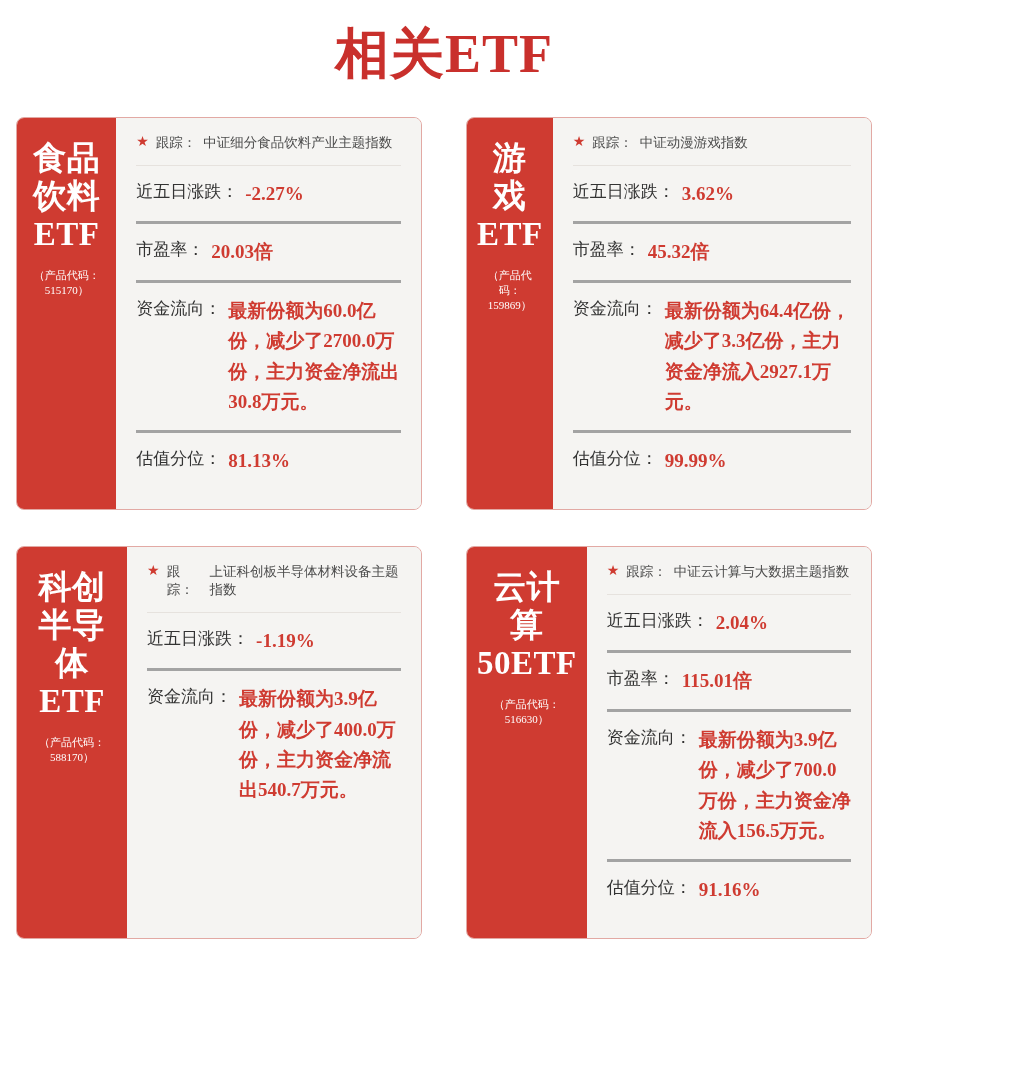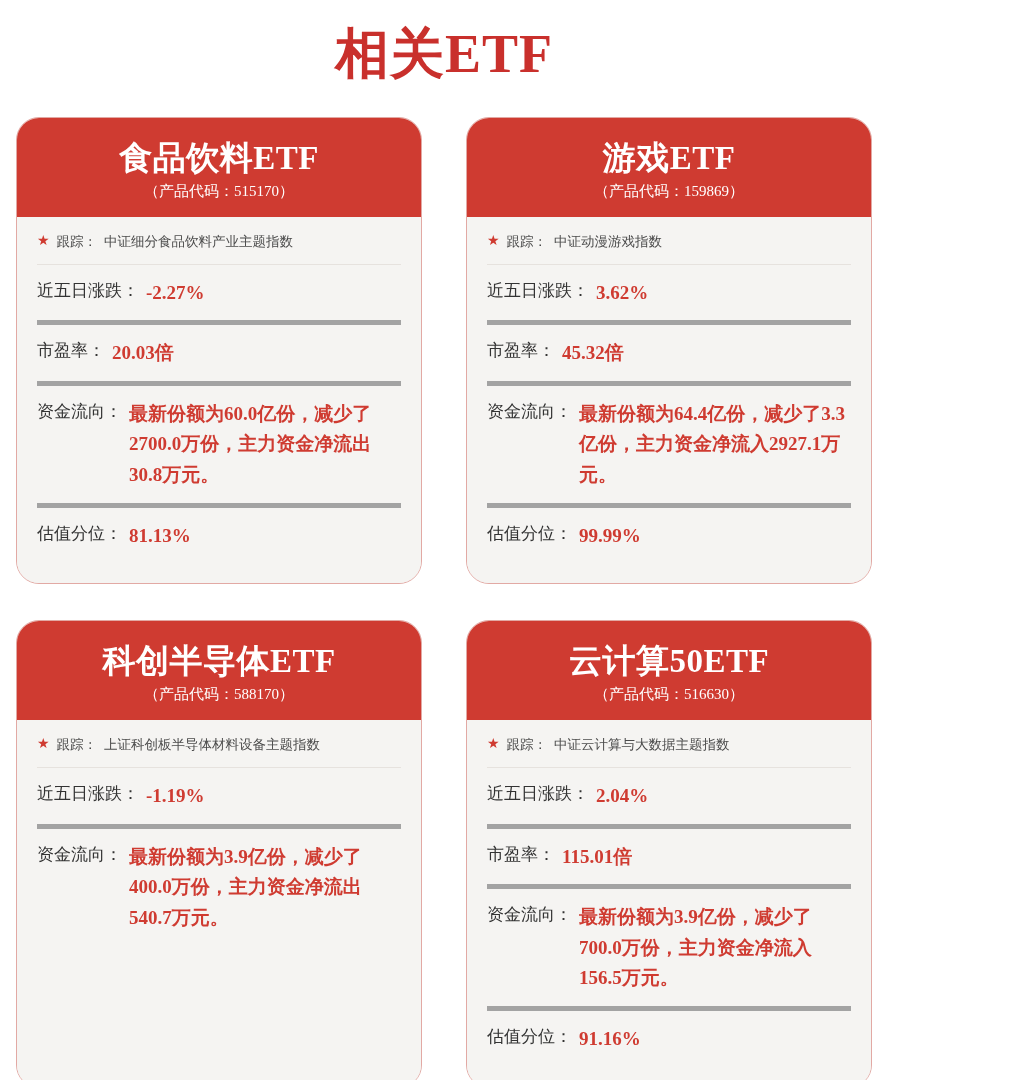--- a/index.html
+++ b/index.html
@@ -28,41 +28,41 @@
   }
   .grid {
     display: grid;
     grid-template-columns: 406px 406px;
     column-gap: 44px;
     row-gap: 36px;
     justify-content: center;
   }
   .card {
     border: 1px solid #e2a9a4;
-    border-radius: 23px;
+    border-radius: 8px;
     overflow: hidden;
     background: #f5f4f2;
     display: flex;
-    flex-direction: column;
+    flex-direction: row;
   }
   .card-head {
     background: #cf3b31;
     color: #ffffff;
     padding: 22px 10px 16px 10px;
     text-align: center;
   }
   .card-name {
     font-size: 33px;
     font-weight: bold;
     line-height: 1.15;
     letter-spacing: 0.5px;
   }
   .card-code {
-    font-size: 15px;
-    margin-top: 4px;
+    font-size: 11px;
+    margin-top: 14px;
     font-weight: normal;
   }
   .card-body {
     padding: 16px 20px 20px 20px;
     background: #f5f4f2;
     flex: 1 1 auto;
   }
   .track-row {
     display: flex;
     align-items: flex-start;
@@ -75,21 +75,21 @@
   .star-icon {
     color: #cf3b31;
     font-size: 14px;
     line-height: 1.2;
     flex: 0 0 auto;
   }
   .metric {
     display: flex;
     align-items: flex-start;
     padding: 13px 0;
-    border-bottom: 5px solid #a3a3a3;
+    border-bottom: 3px solid #a3a3a3;
   }
   .metric:last-child { border-bottom: none; }
   .metric-label {
     color: #333333;
     font-size: 17px;
     flex: 0 0 auto;
     white-space: nowrap;
     line-height: 1.55;
   }
   .metric-value {

